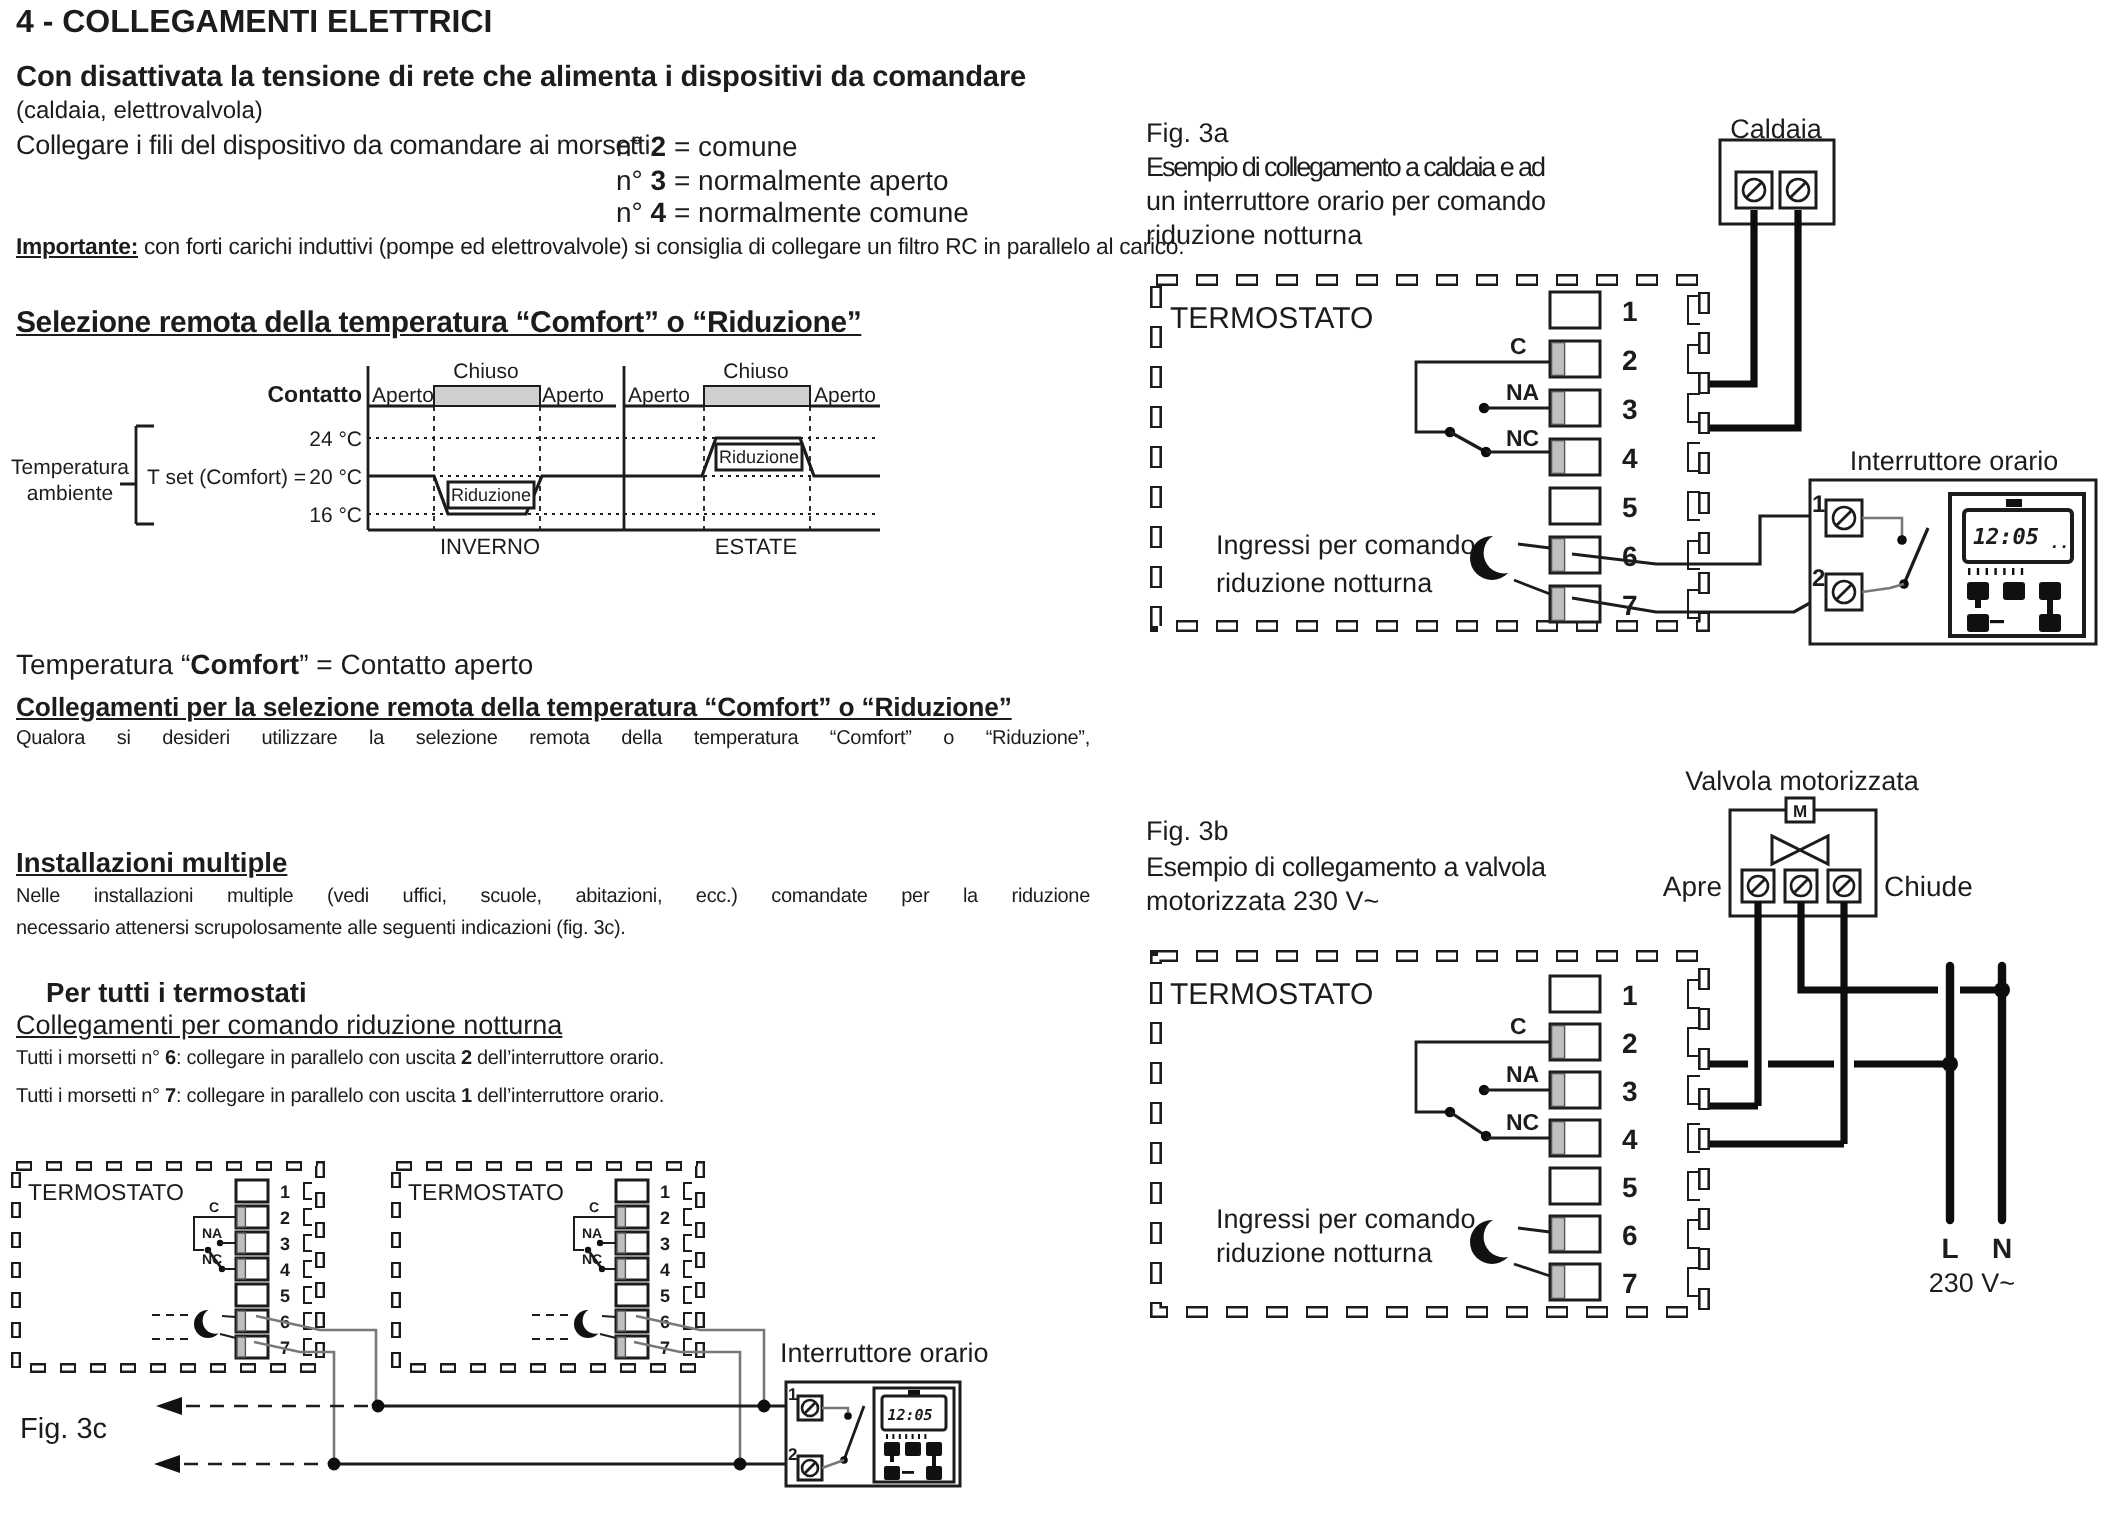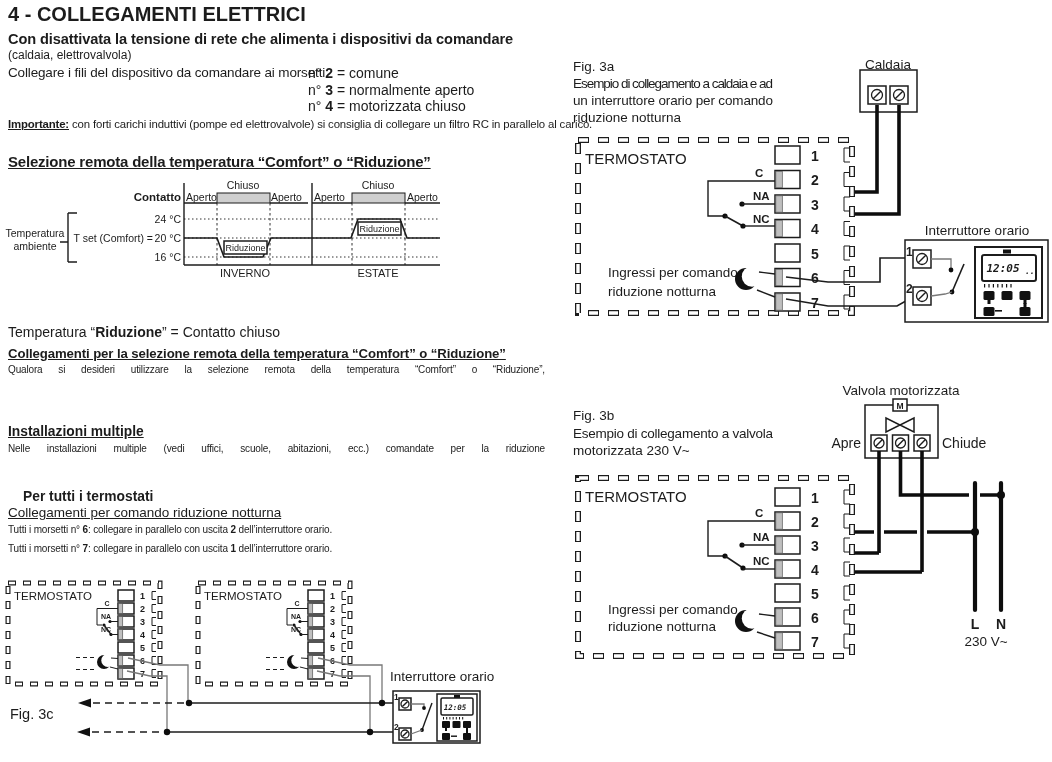--- a/index.html
+++ b/index.html
@@ -38,28 +38,28 @@
   .s10{font-size:10.5px}.s11{font-size:11px}.s115b{font-size:11.5px;font-weight:700}
   .s9{font-size:9px}.s135{font-size:13.5px}.s15{font-size:15px}.s14{font-size:14px}
   .s14b{font-size:14px;font-weight:700}.s12b{font-size:12px;font-weight:700}
   .s8b{font-size:8.5px;font-weight:700}.s7b{font-size:7px;font-weight:700}
   .s9b{font-size:9px;font-weight:700}.s145{font-size:14.5px}.s1150{font-size:11.5px}
   .lcd{font-family:"DejaVu Sans Mono",monospace;font-weight:700;font-style:italic}
 </style>
 </head>
 <body>
 
-<div class="abs nw b" style="left:8px;top:3px;font-size:20px">4 - COLLEGAMENTI ELETTRICI</div>
+<div class="abs nw b" style="left:8px;top:3px;font-size:16px">4 - COLLEGAMENTI ELETTRICI</div>
 <div class="abs nw b" style="left:8px;top:31px;font-size:14.6px;letter-spacing:-0.1px">Con disattivata la tensione di rete che alimenta i dispositivi da comandare</div>
 <div class="abs nw" style="left:8px;top:48px;font-size:12px">(caldaia, elettrovalvola)</div>
 <div class="abs nw" style="left:8px;top:65px;font-size:13.5px;letter-spacing:-0.15px">Collegare i fili del dispositivo da comandare ai morsetti:</div>
 <div class="abs" style="left:308px;top:65px;font-size:14px;line-height:16.5px">
   <div class="nw"><span>n° </span><span class="b">2</span><span> = comune</span></div>
   <div class="nw"><span>n° </span><span class="b">3</span><span> = normalmente aperto</span></div>
-  <div class="nw"><span>n° </span><span class="b">4</span><span> = motorizzata chiuso</span></div>
+  <div class="nw"><span>n° </span><span class="b">4</span><span> = normalmente comune</span></div>
 </div>
 <div class="abs nw" style="left:8px;top:118px;font-size:11.4px;letter-spacing:-0.15px">
   <span class="b u">Importante:</span><span> con forti carichi induttivi (pompe ed elettrovalvole) si consiglia di collegare un filtro RC in parallelo al carico.</span>
 </div>
 
 <div class="abs nw b u" style="left:8px;top:153px;font-size:15px;letter-spacing:-0.2px">Selezione remota della temperatura “Comfort” o “Riduzione”</div>
 
 <svg class="abs" style="left:0;top:176px" width="465" height="106" viewBox="0 0 465 106">
   <g>
     <line class="ln" x1="184" y1="7" x2="184" y2="89"></line>
@@ -109,31 +109,32 @@
   </g>
   <g>
     <rect class="bx" x="358" y="46" width="43" height="13" stroke-width="1"></rect>
     <text class="s9" x="379.5" y="55.5" text-anchor="middle">Riduzione</text>
   </g>
   <text class="s11" x="245" y="101" text-anchor="middle">INVERNO</text>
   <text class="s11" x="378" y="101" text-anchor="middle">ESTATE</text>
 </svg>
 
 <div class="abs pre" style="left:8px;top:287px;font-size:14px;line-height:18px">
-  <div class="nw"><span>Temperatura “</span><span class="b">Riduzione</span><span>” = Contatto chiuso</span></div>
+  <div class="nw"><span>Temperatura “</span><span class="b">Comfort</span><span>”  =  Contatto aperto</span></div>
 </div>
 
 <div class="abs nw b u" style="left:8px;top:346px;font-size:13.2px;letter-spacing:-0.1px">Collegamenti per la selezione remota della temperatura “Comfort” o “Riduzione”</div>
 <div class="abs body-txt" style="left:8px;top:362px;width:537px">
   <div class="jline">Qualora si desideri utilizzare la selezione remota della temperatura “Comfort” o “Riduzione”,</div>
 </div>
 
 <div class="abs nw b u" style="left:8px;top:424px;font-size:13.8px">Installazioni multiple</div>
 <div class="abs body-txt" style="left:8px;top:441px;width:537px">
   <div class="jline">Nelle installazioni multiple (vedi uffici, scuole, abitazioni, ecc.) comandate per la riduzione</div>
+  <div>necessario attenersi scrupolosamente alle seguenti indicazioni (fig. 3c).</div>
 </div>
 <div class="abs nw b" style="left:23px;top:489px;font-size:13.8px">Per tutti i termostati</div>
 <div class="abs nw u" style="left:8px;top:505px;font-size:13.5px">Collegamenti per comando riduzione notturna</div>
 <div class="abs nw body-txt" style="left:8px;top:522px"><span>Tutti i morsetti n° </span><span class="b">6</span><span>: collegare in parallelo con uscita </span><span class="b">2</span><span> dell’interruttore orario.</span></div>
 <div class="abs nw body-txt" style="left:8px;top:541px"><span>Tutti i morsetti n° </span><span class="b">7</span><span>: collegare in parallelo con uscita </span><span class="b">1</span><span> dell’interruttore orario.</span></div>
 
 <svg class="abs" style="left:565px;top:48px" width="487" height="290" viewBox="0 0 487 290">
   <defs>
     <g id="scrA">
         <rect class="bx" x="-9" y="-9" width="18" height="18"></rect>

